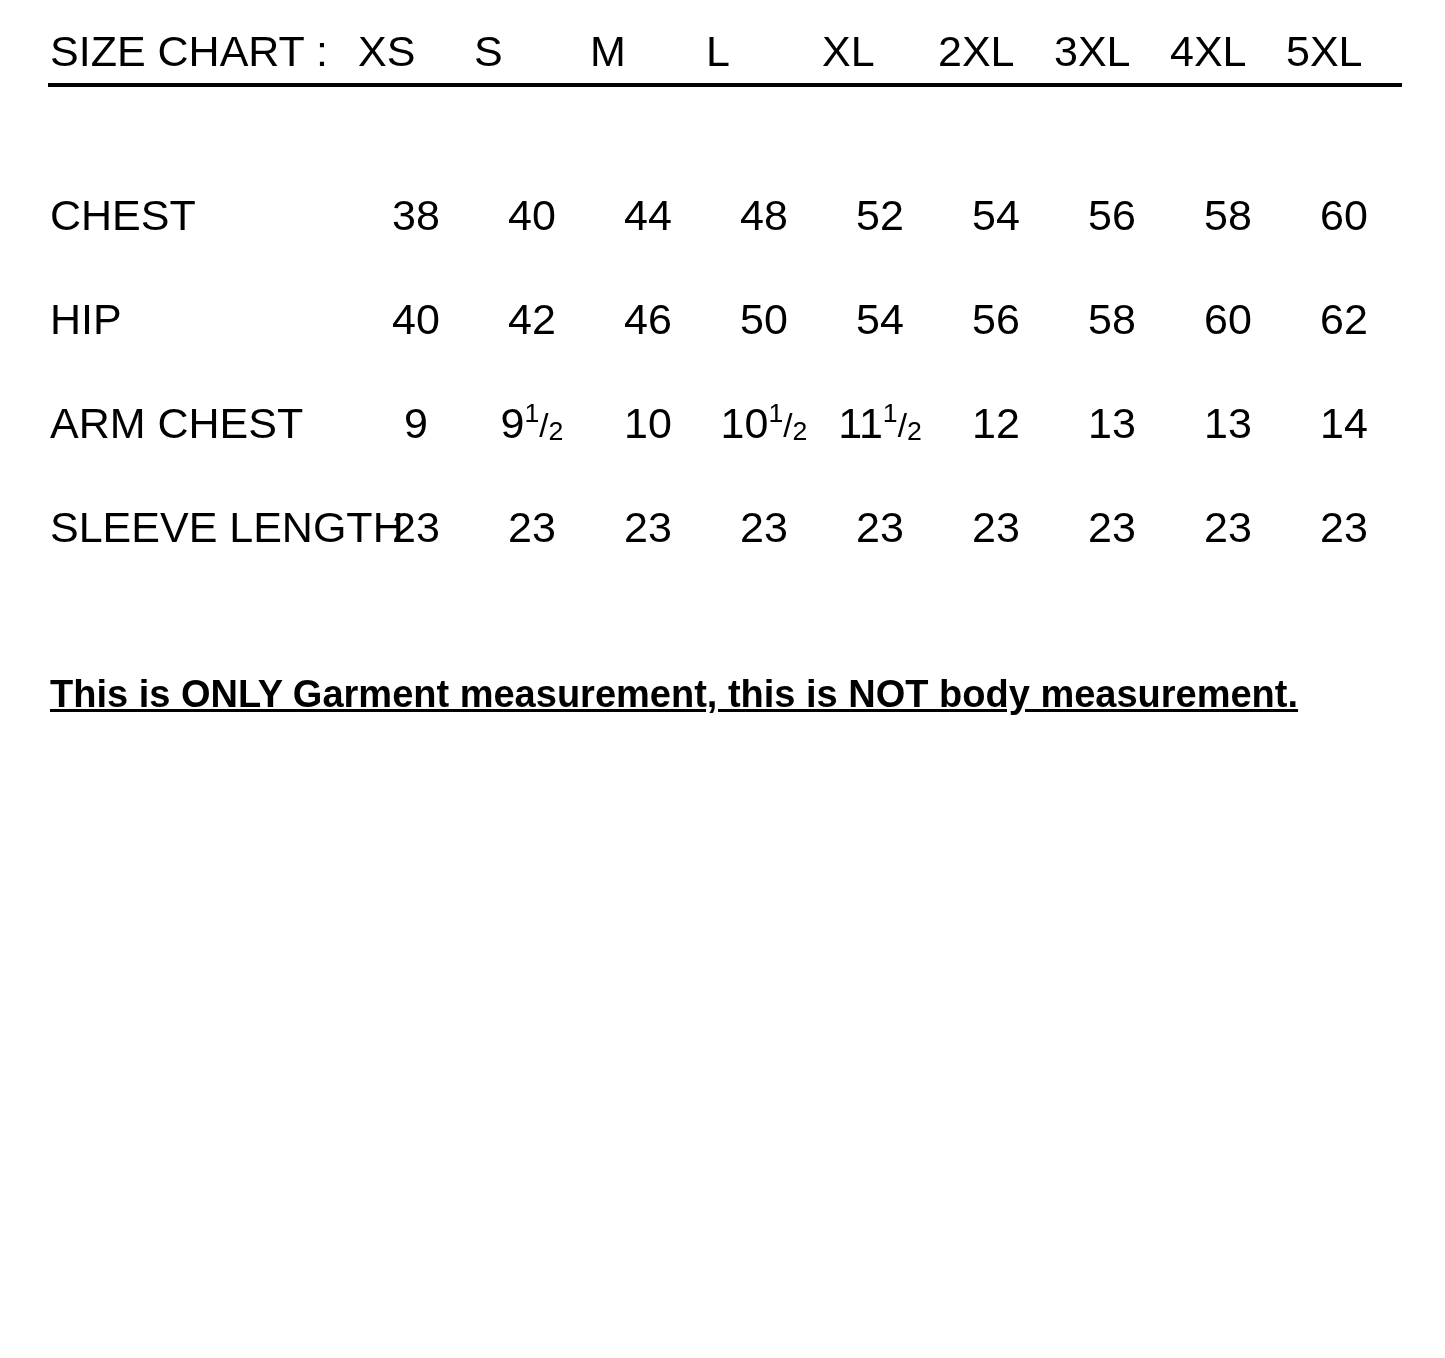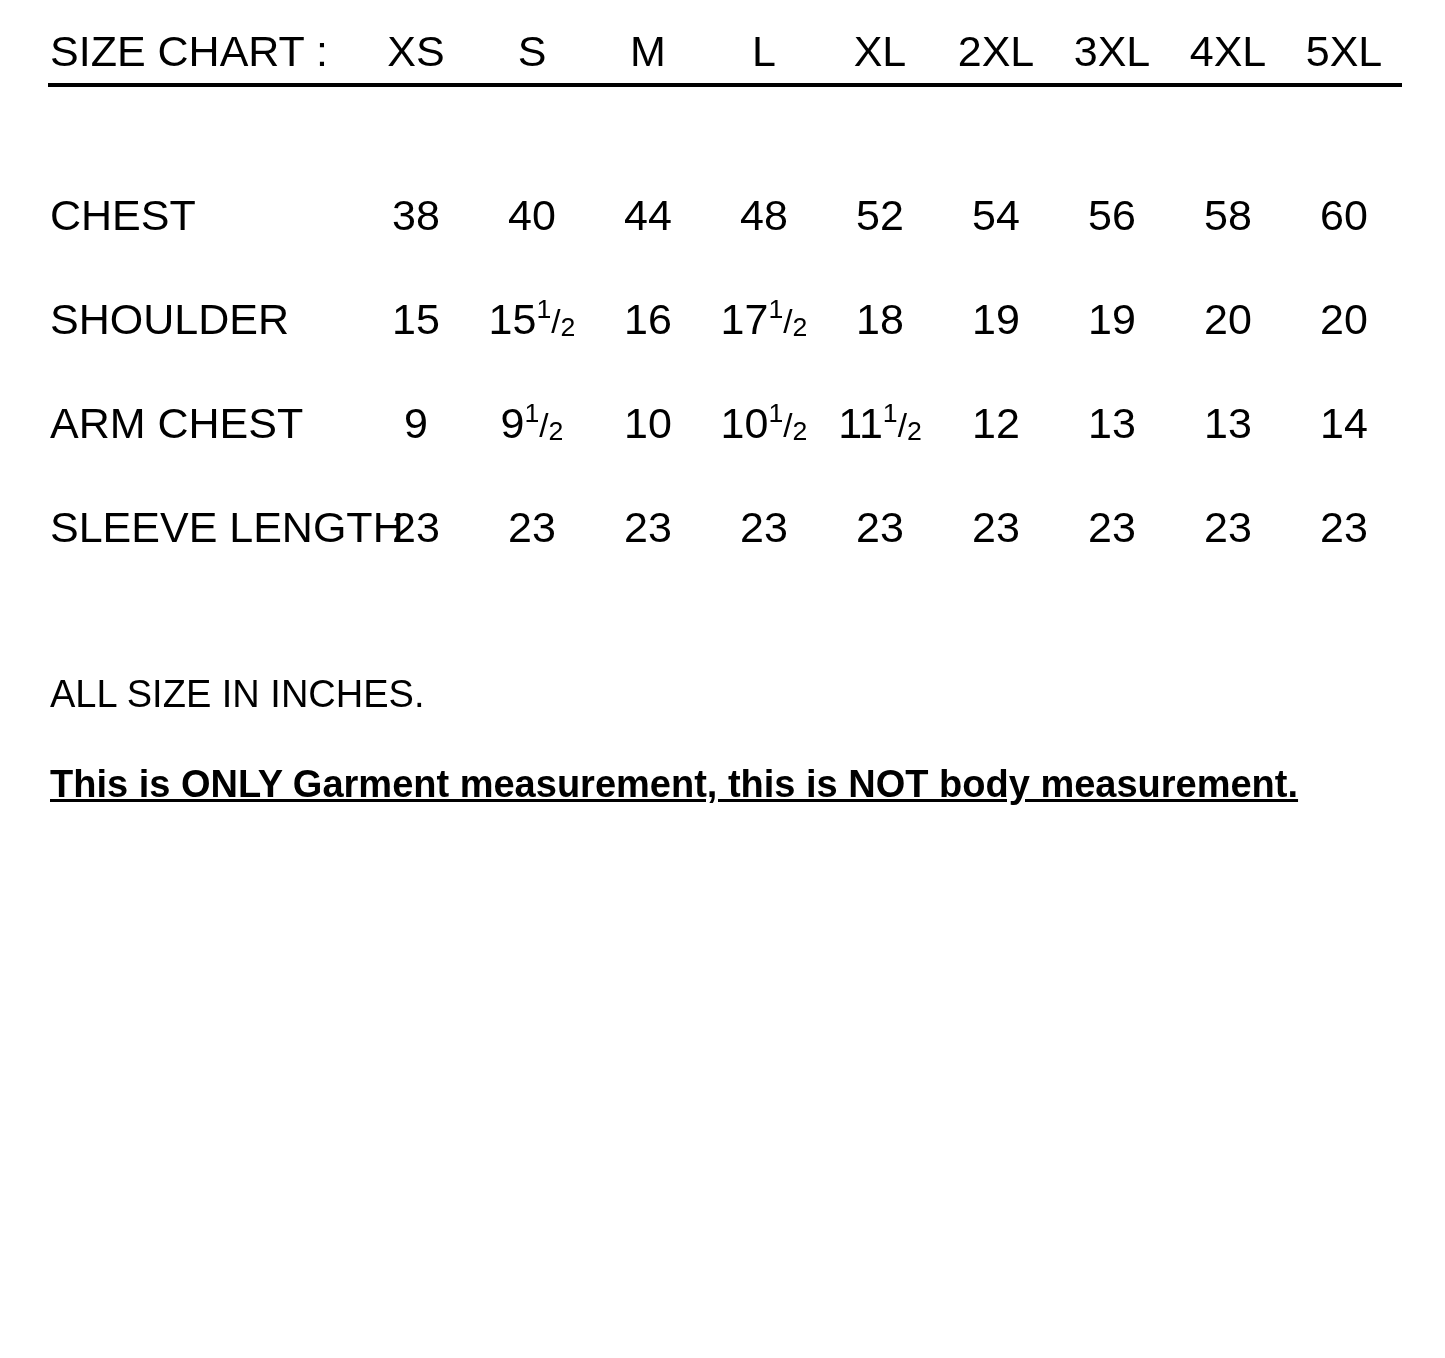--- a/index.html
+++ b/index.html
@@ -31,21 +31,21 @@
     font-size: 43px;
     font-weight: 400;
     line-height: 1;
     padding: 0;
     vertical-align: middle;
     white-space: nowrap;
   }
   
   thead th {
     padding-bottom: 20px;
-    text-align: center;
+    text-align: left;
   }
   thead th.label-head {
     text-align: left;
     padding-left: 2px;
   }
   thead tr.rule-row th {
     padding: 0;
     height: 18px;
   }
   .rule {
@@ -144,34 +144,34 @@
         <td>44</td>
         <td>48</td>
         <td>52</td>
         <td>54</td>
         <td>56</td>
         <td>58</td>
         <td>60</td>
       </tr>
 
 
-
-
-      <tr class="data-row">
-        <td class="row-label">SHOULDER</td>
-        <td>15</td>
-        <td>15<span class="frac"><span class="num">1</span><span class="sl">/</span><span class="den">2</span></span></td>
-        <td>16</td>
-        <td>17<span class="frac"><span class="num">1</span><span class="sl">/</span><span class="den">2</span></span></td>
-        <td>18</td>
-        <td>19</td>
-        <td>19</td>
-        <td>20</td>
-        <td>20</td>
-      </tr>
+      <tr class="data-row">
+        <td class="row-label">HIP</td>
+        <td>40</td>
+        <td>42</td>
+        <td>46</td>
+        <td>50</td>
+        <td>54</td>
+        <td>56</td>
+        <td>58</td>
+        <td>60</td>
+        <td>62</td>
+      </tr>
+
+
 
       <tr class="data-row">
         <td class="row-label">ARM CHEST</td>
         <td>9</td>
         <td>9<span class="frac"><span class="num">1</span><span class="sl">/</span><span class="den">2</span></span></td>
         <td>10</td>
         <td>10<span class="frac"><span class="num">1</span><span class="sl">/</span><span class="den">2</span></span></td>
         <td>11<span class="frac"><span class="num">1</span><span class="sl">/</span><span class="den">2</span></span></td>
         <td>12</td>
         <td>13</td>
@@ -188,17 +188,16 @@
         <td>23</td>
         <td>23</td>
         <td>23</td>
         <td>23</td>
         <td>23</td>
       </tr>
     </tbody>
   </table>
 
   <div class="notes">
-    <p>ALL SIZE IN INCHES.</p>
     <p class="bold">This is ONLY Garment measurement, this is NOT body measurement.</p>
   </div>
 
 </div>
 
 </body></html>

